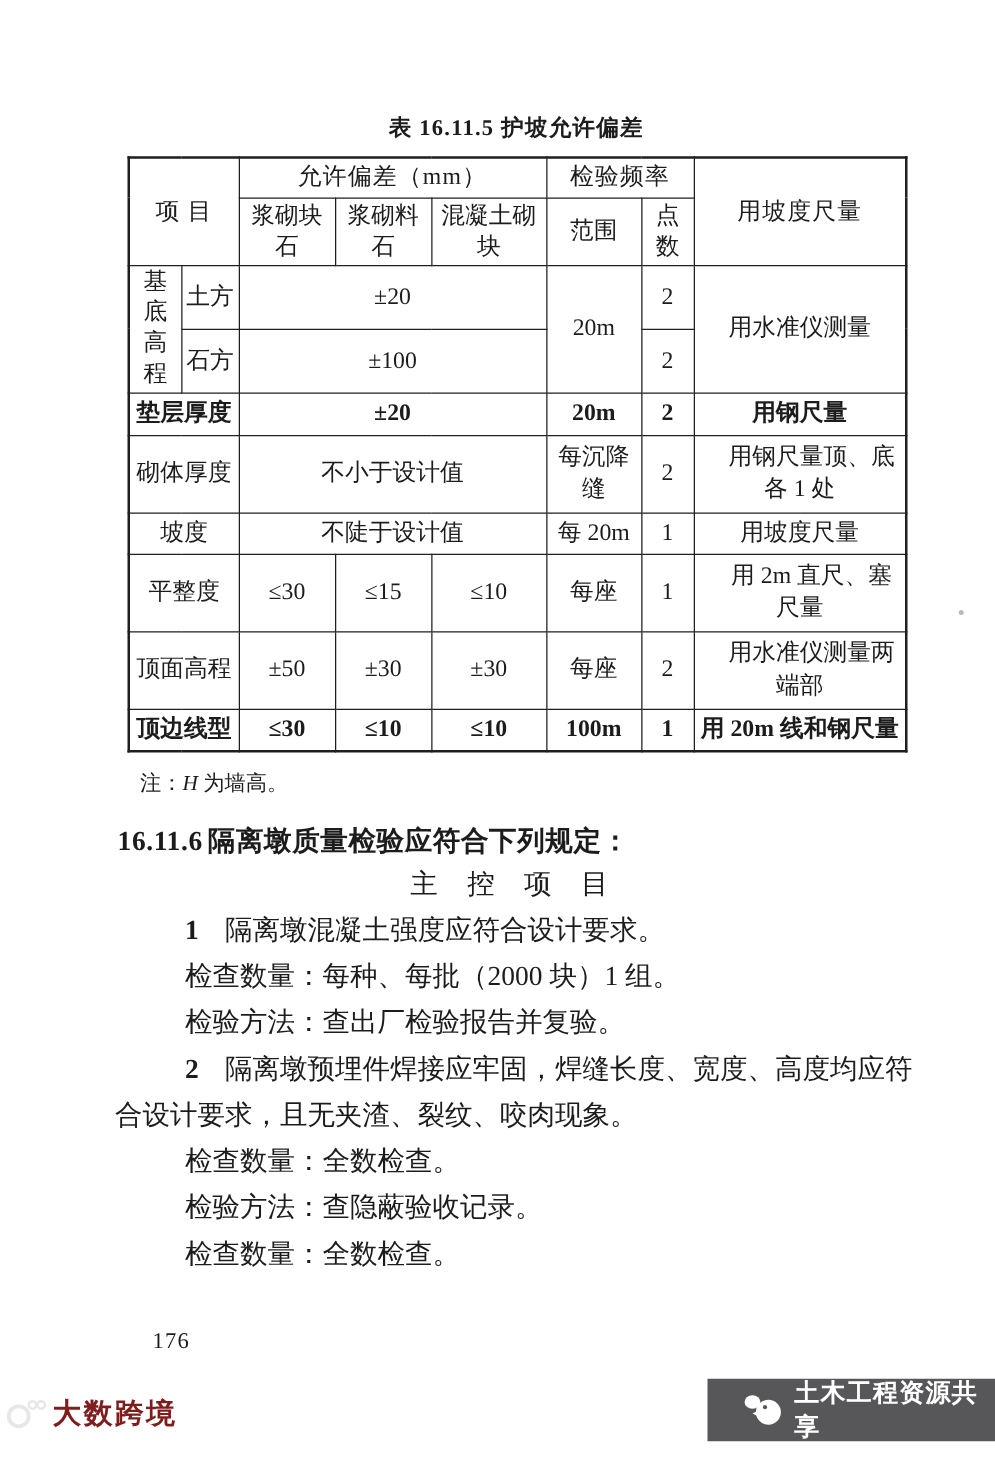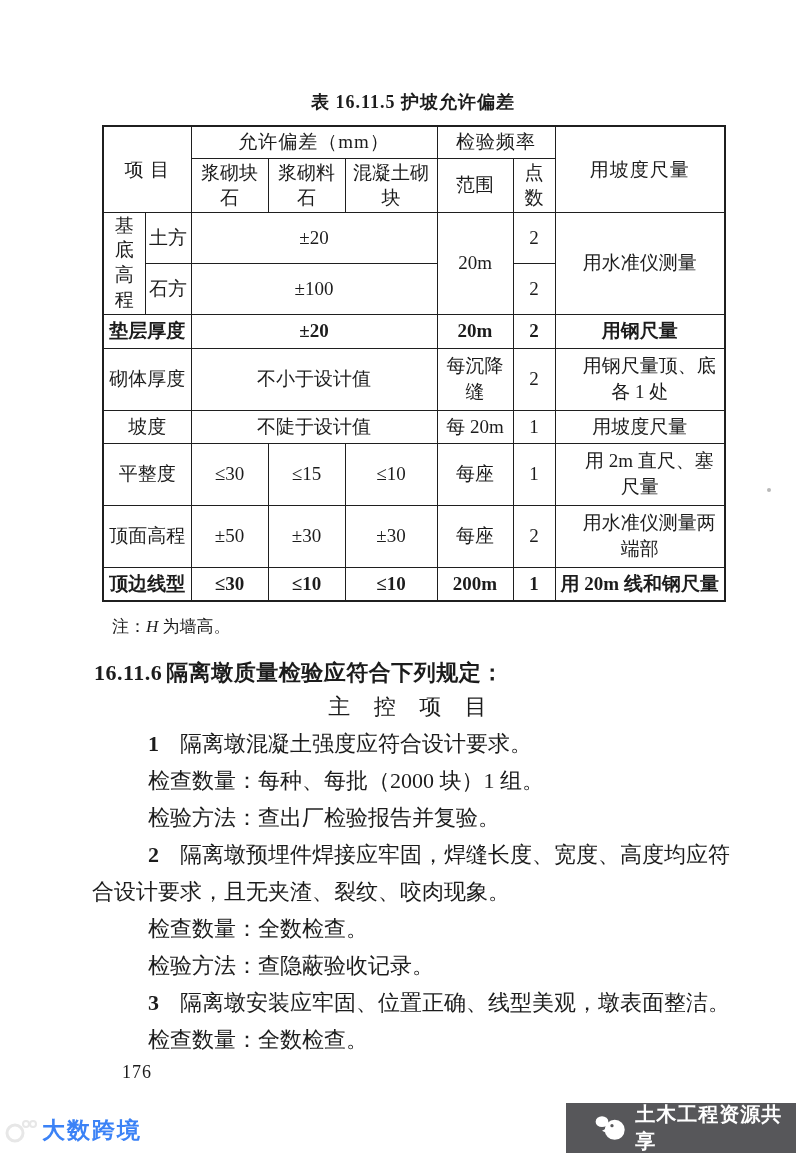--- a/index.html
+++ b/index.html
@@ -106,21 +106,21 @@
     font-size:20px;
     letter-spacing:1px;
     font-family:"Liberation Sans","DejaVu Sans",sans-serif;
   }
   .watermark{
     position:absolute;
     left:4px;top:1115px;
     display:flex;
     align-items:center;
     gap:4px;
-    color:#3b82f6;
+    color:#7f1d1d;
     font-size:23px;
     font-weight:bold;
     font-family:"Liberation Sans","DejaVu Sans",sans-serif;
     letter-spacing:2px;
   }
   .scan-dot{
     position:absolute;
     left:767px;top:488px;
     width:4px;height:4px;
     border-radius:50%;
@@ -224,21 +224,21 @@
           <td>每座</td>
           <td>2</td>
           <td class="method-left">用水准仪测量两端部</td>
         </tr>
 
         <tr class="rh-std">
           <td colspan="2">顶边线型</td>
           <td>≤30</td>
           <td>≤10</td>
           <td>≤10</td>
-          <td>200m</td>
+          <td>100m</td>
           <td>1</td>
           <td>用 20m 线和钢尺量</td>
         </tr>
       </tbody>
         </table>
     </div>
 
     <p class="note"><span>注：</span><i>H</i><span> 为墙高。</span></p>
 
     <p class="clause-heading"><span class="num">16.11.6</span><span>隔离墩质量检验应符合下列规定：</span></p>
@@ -248,21 +248,20 @@
 
       <p class="p-item first-para"><span class="num">1</span><span>隔离墩混凝土强度应符合设计要求。</span></p>
       <p class="p-sub">检查数量：每种、每批（2000 块）1 组。</p>
       <p class="p-sub">检验方法：查出厂检验报告并复验。</p>
 
       <p class="p-item"><span class="num">2</span><span>隔离墩预埋件焊接应牢固，焊缝长度、宽度、高度均应符合设计要求，且无夹渣、裂纹、咬肉现象。</span></p>
       <p class="p-sub">检查数量：全数检查。</p>
       <p class="p-sub">检验方法：查隐蔽验收记录。</p>
 
 
-      <p class="p-item nowrap first-para"><span class="num">3</span><span>隔离墩安装应牢固、位置正确、线型美观，墩表面整洁。</span></p>
       <p class="p-sub">检查数量：全数检查。</p>
     </div>
   </div>
 
   <div class="scan-dot"></div>
 
   <div class="page-number">176</div>
 
   <div class="watermark">
     <svg width="34" height="26" viewBox="0 0 34 26">

